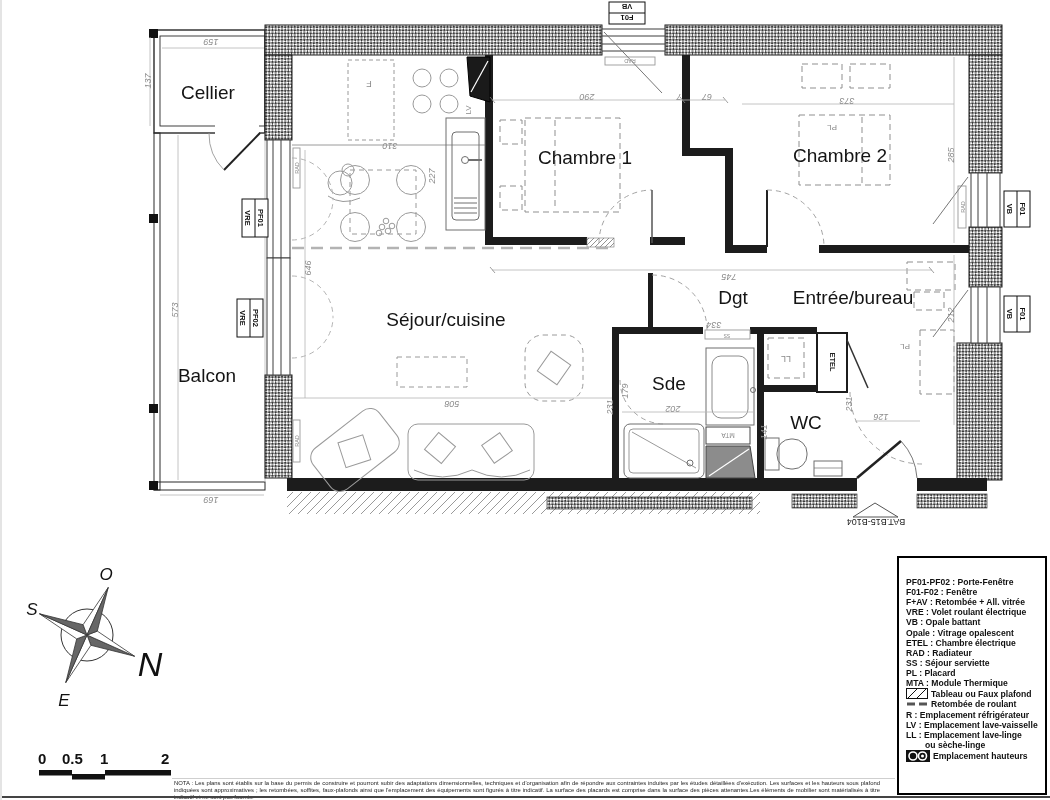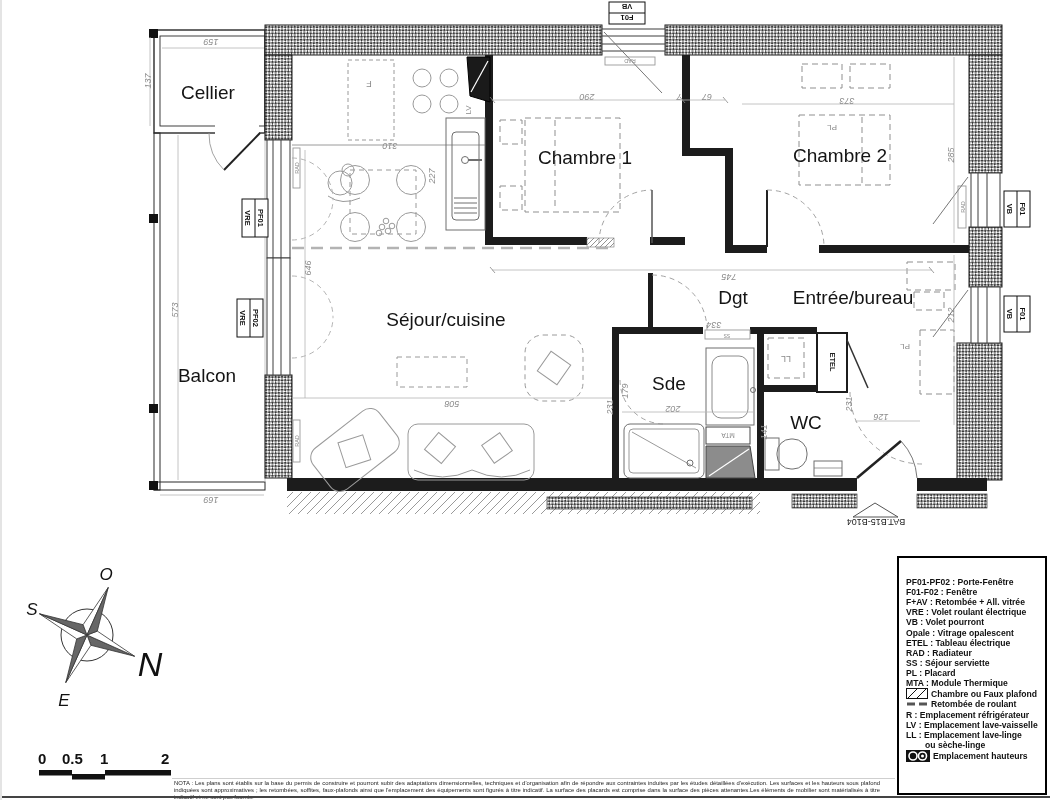--- a/index.html
+++ b/index.html
@@ -403,34 +403,34 @@
   <rect x="58" y="32" width="33" height="5.5" fill="#111"></rect>
   <rect x="91" y="28" width="66" height="5.5" fill="#111"></rect>
 </svg>
 </div>
 
 <div id="legend-box">
   <div class="lg-row"><span>PF01-PF02 : Porte-Fenêtre</span></div>
   <div class="lg-row"><span>F01-F02 : Fenêtre</span></div>
   <div class="lg-row"><span>F+AV : Retombée + All. vitrée</span></div>
   <div class="lg-row"><span>VRE : Volet roulant électrique</span></div>
-  <div class="lg-row"><span>VB : Volet pourront</span></div>
+  <div class="lg-row"><span>VB : Opale battant</span></div>
   <div class="lg-row"><span>Opale : Vitrage opalescent</span></div>
-  <div class="lg-row"><span>ETEL : Tableau électrique</span></div>
+  <div class="lg-row"><span>ETEL : Chambre électrique</span></div>
   <div class="lg-row"><span>RAD : Radiateur</span></div>
   <div class="lg-row"><span>SS : Séjour serviette</span></div>
   <div class="lg-row"><span>PL : Placard</span></div>
   <div class="lg-row"><span>MTA : Module Thermique</span></div>
   <div class="lg-row">
     <span class="lg-ic"><svg width="22" height="11">
             <rect x="0.5" y="0.5" width="21" height="10" fill="none" stroke="#111"></rect>
             <line x1="2" y1="10" x2="11" y2="1" stroke="#111"></line>
             <line x1="11" y1="10" x2="20" y2="1" stroke="#111"></line>
           </svg></span>
-    <span>Chambre ou Faux plafond</span>
+    <span>Tableau ou Faux plafond</span>
   </div>
   <div class="lg-row">
     <span class="lg-ic"><svg width="22" height="8">
             <line x1="1" y1="4" x2="9" y2="4" stroke="#555" stroke-width="3"></line>
             <line x1="13" y1="4" x2="21" y2="4" stroke="#555" stroke-width="3"></line>
           </svg></span>
     <span>Retombée de roulant</span>
   </div>
   <div class="lg-row"><span>R : Emplacement réfrigérateur</span></div>
   <div class="lg-row"><span>LV : Emplacement lave-vaisselle</span></div>

